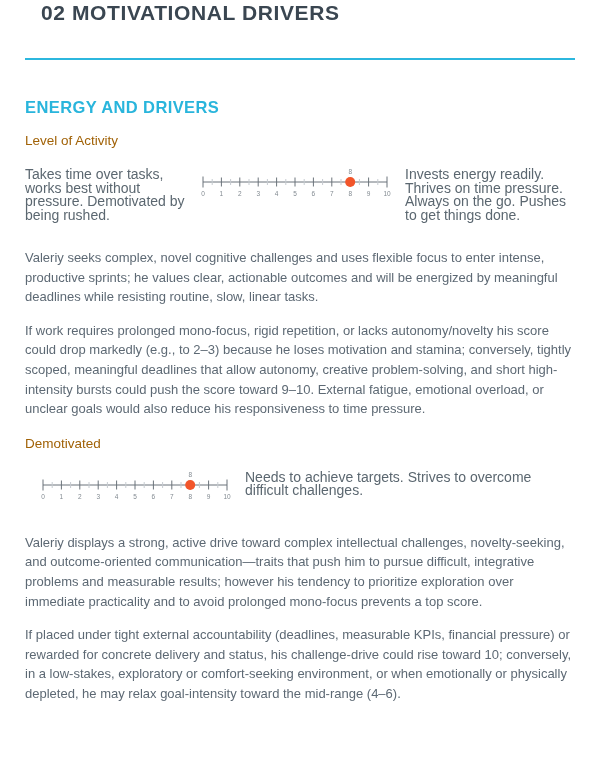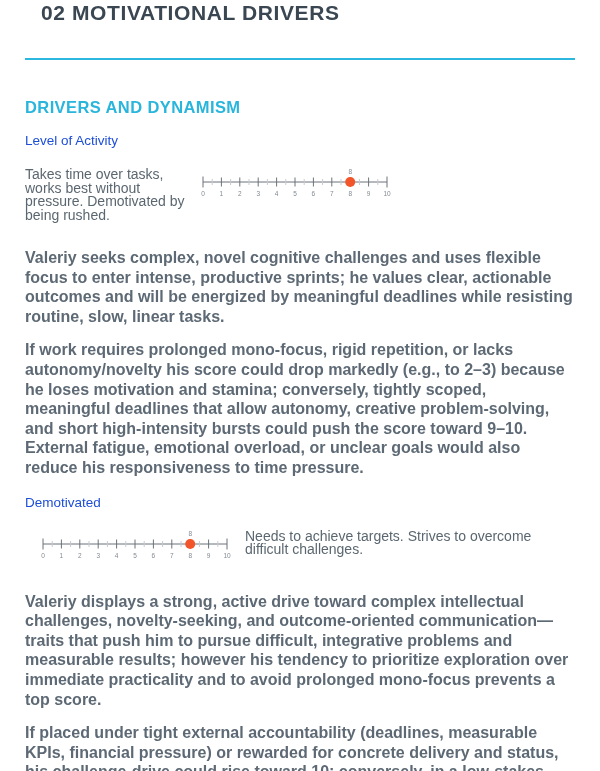--- a/index.html
+++ b/index.html
@@ -35,21 +35,21 @@
     line-height: 17px;
     font-weight: 700;
     letter-spacing: 0.4px;
     color: #29b5dc;
   }
   .trait-heading {
     margin-top: 18px;
     font-size: 13.5px;
     line-height: 14px;
     font-weight: 400;
-    color: #1d4ed8;
+    color: #a16207;
   }
   .scale-row {
     margin-top: 20px;
     display: flex;
     align-items: flex-start;
   }
   .pole-text {
     font-size: 14px;
     line-height: 13.5px;
     color: #5b6770;
@@ -58,37 +58,36 @@
   .pole-right { flex: 1; }
   .scale-wrap {
     width: 200px;
     flex: 0 0 200px;
     margin: 0 10px 0 10px;
     padding-top: 0;
   }
   .scale-wrap svg { display: block; }
   .body-para {
     margin-top: 14px;
-    font-size: 16px;
+    font-size: 13px;
     line-height: 19.6px;
     color: #5d6974;
-    font-weight: bold;
   }
   .body-para.after-scale { margin-top: 26px; }
 </style>
 </head>
 <body>
 
 <div class="page">
 
   <h1 class="page-title">02 MOTIVATIONAL DRIVERS</h1>
 
   <div class="title-divider"></div>
 
-  <h2 class="section-heading">DRIVERS AND DYNAMISM</h2>
+  <h2 class="section-heading">ENERGY AND DRIVERS</h2>
 
   <h3 class="trait-heading">Level of Activity</h3>
 
   <div class="scale-row">
     <p class="pole-text pole-left">Takes time over tasks, works best without pressure. Demotivated by being rushed.</p>
     <div class="scale-wrap">
         <svg width="200" height="36" viewBox="0 0 200 36" xmlns="http://www.w3.org/2000/svg">
           <line x1="8" y1="14" x2="192" y2="14" stroke="#6b737a" stroke-width="1"></line>
           <line x1="17.200000000000003" y1="11" x2="17.200000000000003" y2="17" stroke="#c6cbd0" stroke-width="1"></line>
           <line x1="35.599999999999994" y1="11" x2="35.599999999999994" y2="17" stroke="#c6cbd0" stroke-width="1"></line>
@@ -119,20 +118,21 @@
           <line x1="155.20000000000002" y1="9.5" x2="155.20000000000002" y2="18.5" stroke="#6b737a" stroke-width="1"></line>
           <text x="155.20000000000002" y="28" text-anchor="middle" font-size="6.5" fill="#828a91" font-family="Liberation Sans, sans-serif">8</text>
           <line x1="173.6" y1="9.5" x2="173.6" y2="18.5" stroke="#6b737a" stroke-width="1"></line>
           <text x="173.6" y="28" text-anchor="middle" font-size="6.5" fill="#828a91" font-family="Liberation Sans, sans-serif">9</text>
           <line x1="192" y1="8.5" x2="192" y2="19.5" stroke="#6b737a" stroke-width="1"></line>
           <text x="192" y="28" text-anchor="middle" font-size="6.5" fill="#828a91" font-family="Liberation Sans, sans-serif">10</text>
           <text x="155.20000000000002" y="5.5" text-anchor="middle" font-size="6.5" fill="#828a91" font-family="Liberation Sans, sans-serif">8</text>
           <circle cx="155.20000000000002" cy="14" r="5" fill="#f2552a"></circle>
         </svg>
       </div>
+    <p class="pole-text pole-right">Invests energy readily. Thrives on time pressure. Always on the go. Pushes to get things done.</p>
   </div>
 
   <p class="body-para after-scale">Valeriy seeks complex, novel cognitive challenges and uses flexible focus to enter intense, productive sprints; he values clear, actionable outcomes and will be energized by meaningful deadlines while resisting routine, slow, linear tasks.</p>
   <p class="body-para">If work requires prolonged mono-focus, rigid repetition, or lacks autonomy/novelty his score could drop markedly (e.g., to 2–3) because he loses motivation and stamina; conversely, tightly scoped, meaningful deadlines that allow autonomy, creative problem-solving, and short high-intensity bursts could push the score toward 9–10. External fatigue, emotional overload, or unclear goals would also reduce his responsiveness to time pressure.</p>
 
   <h3 class="trait-heading">Demotivated</h3>
 
   <div class="scale-row">
     <div class="scale-wrap">
         <svg width="200" height="36" viewBox="0 0 200 36" xmlns="http://www.w3.org/2000/svg">

